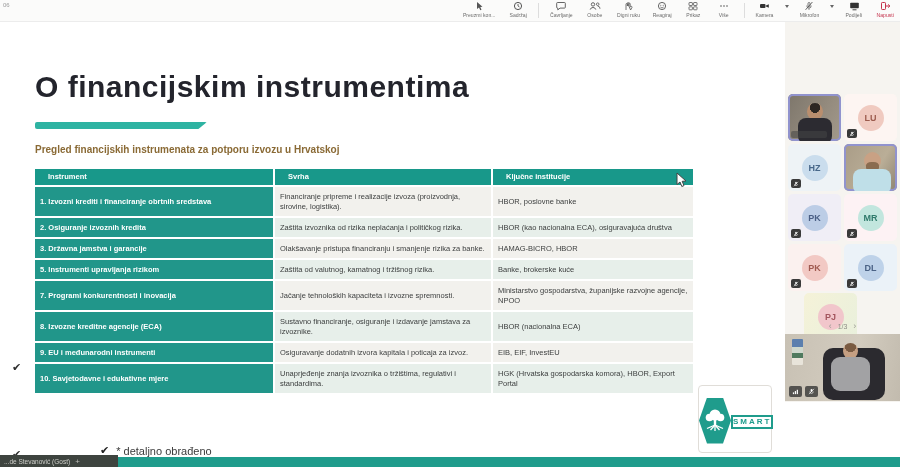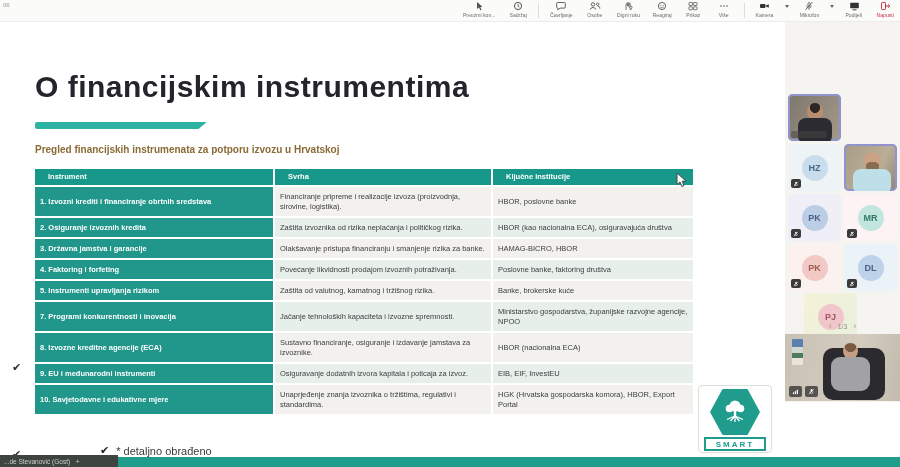--- a/index.html
+++ b/index.html
@@ -46,21 +46,21 @@
 
   .row-check { position:absolute; font-size:11px; color:#2e2f2f; left:-23px; }
   .check2 { top:192px; } .check6 { top:279px; }
 
   .footnote { position:absolute; left:100px; top:422px; display:flex; align-items:center; gap:7px; }
   .footnote .fn-check { font-size:11px; color:#222; }
   .footnote .fn-text { font-size:11px; color:#3a3a3a; }
 
   
   .logo-card { position:absolute; left:698px; top:363px; width:74px; height:68px; background:#fff;
-    border:1px solid #e0ddd8; border-radius:4px; display:flex; flex-direction:column; align-items:center; padding-top:3px; }
+    border:1px solid #e0ddd8; border-radius:4px; display:flex; flex-direction:row; align-items:center; padding-top:3px; }
   .hex { width:50px; height:46px; background:#1f9c8c;
     clip-path:polygon(25% 0,75% 0,100% 50%,75% 100%,25% 100%,0 50%); display:flex; align-items:center; justify-content:center; }
   .logo-label { margin-top:2px; width:62px; height:14px; border:2px solid #1f9c8c; background:#fff;
     color:#1f9c8c; font-size:8px; font-weight:bold; letter-spacing:2px; display:flex; align-items:center; justify-content:center; }
 
   
   .cursor { position:absolute; left:676px; top:150px; }
 
   
   .panel { position:absolute; left:785px; top:22px; width:115px; height:445px; background:#f6f4f0; }
@@ -266,25 +266,20 @@
           </tr>
         <tr>
             <td class="c-inst">2. Osiguranje izvoznih kredita</td>
             <td class="c-txt">Zaštita izvoznika od rizika neplaćanja i političkog rizika.</td>
             <td class="c-txt">HBOR (kao nacionalna ECA), osiguravajuća društva</td>
           </tr>
         <tr>
             <td class="c-inst">3. Državna jamstva i garancije</td>
             <td class="c-txt">Olakšavanje pristupa financiranju i smanjenje rizika za banke.</td>
             <td class="c-txt">HAMAG-BICRO, HBOR</td>
-          </tr>
-        <tr>
-            <td class="c-inst">4. Faktoring i forfeting</td>
-            <td class="c-txt">Povećanje likvidnosti prodajom izvoznih potraživanja.</td>
-            <td class="c-txt">Poslovne banke, faktoring društva</td>
           </tr>
         <tr>
             <td class="c-inst">5. Instrumenti upravljanja rizikom</td>
             <td class="c-txt">Zaštita od valutnog, kamatnog i tržišnog rizika.</td>
             <td class="c-txt">Banke, brokerske kuće</td>
           </tr>
         <tr>
             <td class="c-inst">7. Programi konkurentnosti i inovacija</td>
             <td class="c-txt">Jačanje tehnoloških kapaciteta i izvozne spremnosti.</td>
             <td class="c-txt">Ministarstvo gospodarstva, županijske razvojne agencije, NPOO</td>
@@ -340,20 +335,30 @@
 </div>
 
 <div class="panel">
   <div class="panel-bottom-white"></div>
 
   <div class="tile active v1" style="left:3px; top:72px;">
     <div class="head"></div>
     <div class="body"></div>
     <div class="namebar"></div>
   </div>
+  <div class="tile" style="left:59px; top:72px; background:#fdf5f2;">
+    <div class="init-circle" style="background:#f0cac0; color:#9c5b4d;">LU</div>
+    <div class="mic-badge">
+        <svg width="6" height="6" viewBox="0 0 8 8">
+          <rect x="3" y="1" width="2" height="3.3" rx="1" fill="#fff"></rect>
+          <path d="M2 4 a2 2.2 0 0 0 4 0" fill="none" stroke="#fff" stroke-width=".7"></path>
+          <line x1="1.2" y1="7" x2="6.8" y2="1" stroke="#fff" stroke-width=".8"></line>
+        </svg>
+      </div>
+  </div>
 
   <div class="tile" style="left:3px; top:122px; background:#eef3f6;">
     <div class="init-circle" style="background:#cadded; color:#48688a;">HZ</div>
     <div class="mic-badge">
         <svg width="6" height="6" viewBox="0 0 8 8">
           <rect x="3" y="1" width="2" height="3.3" rx="1" fill="#fff"></rect>
           <path d="M2 4 a2 2.2 0 0 0 4 0" fill="none" stroke="#fff" stroke-width=".7"></path>
           <line x1="1.2" y1="7" x2="6.8" y2="1" stroke="#fff" stroke-width=".8"></line>
         </svg>
       </div>

